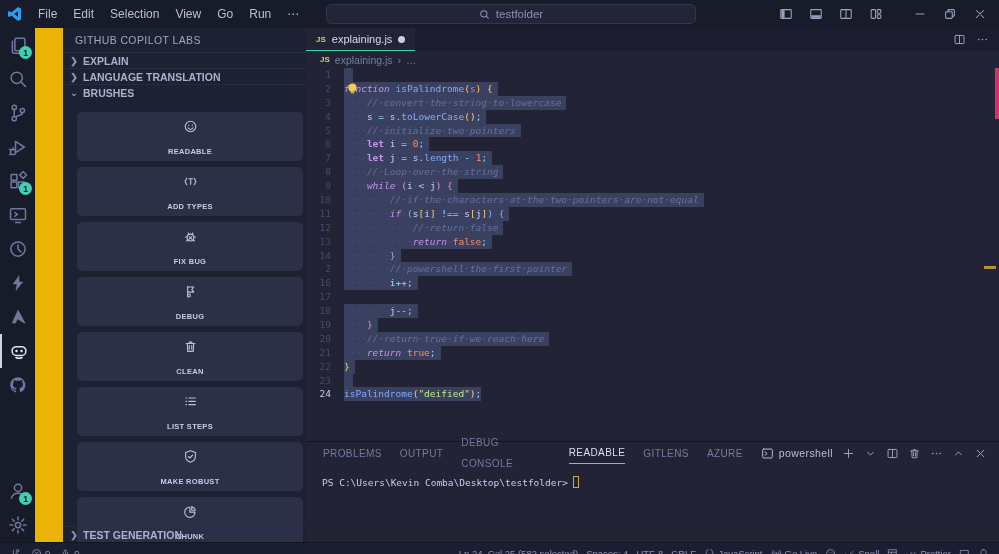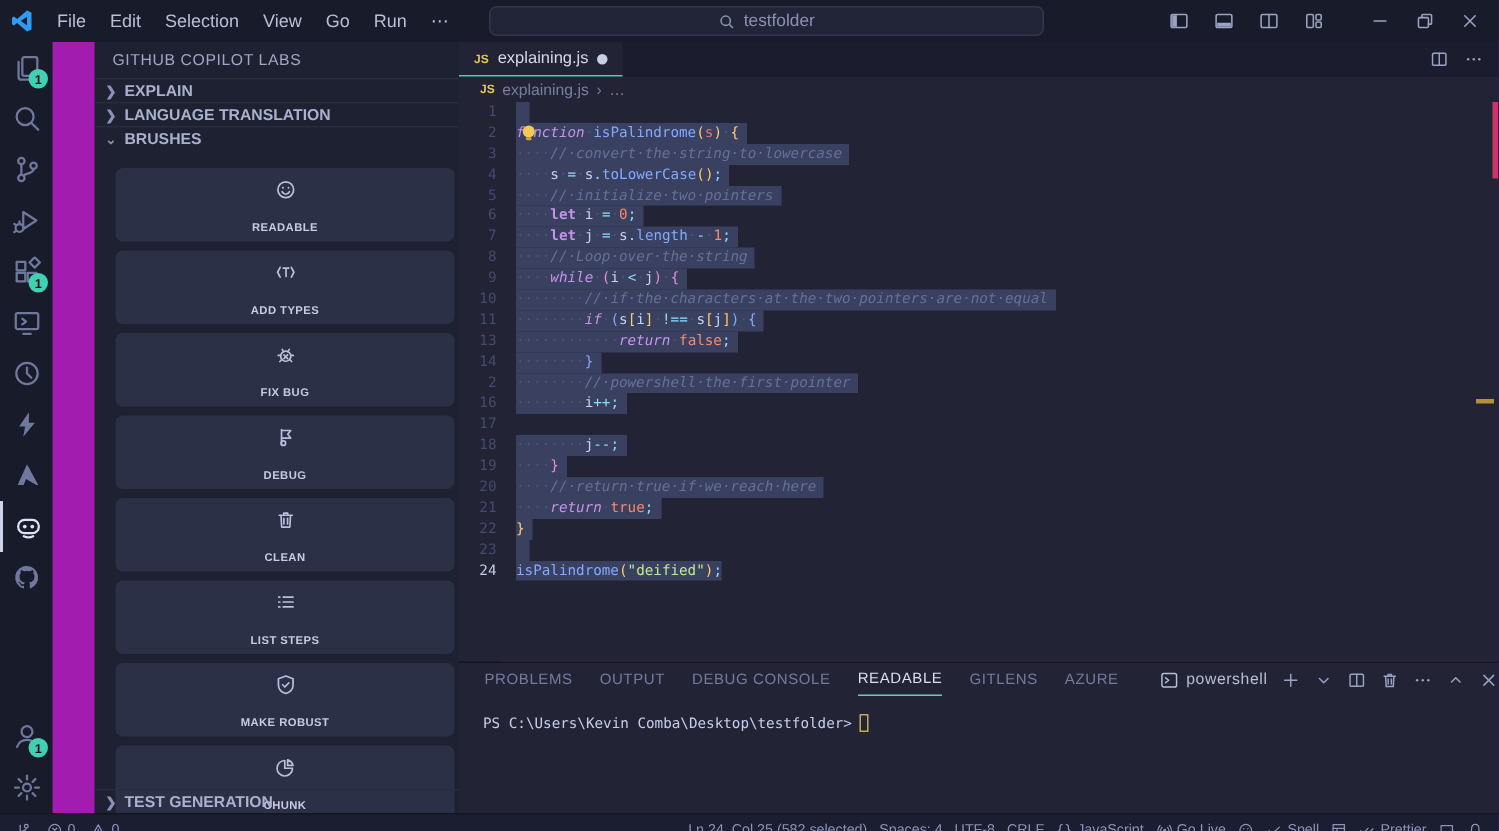--- a/index.html
+++ b/index.html
@@ -1,17 +1,17 @@
 <!DOCTYPE html>
 <html><head>
 <meta charset="utf-8">
 <style>
   * { margin:0; padding:0; box-sizing:border-box; }
   html,body { background:#10131f; }
-  #app { position:relative; width:999px; height:554px; background:#a21caf; overflow:hidden;
+  #app { position:relative; width:999px; height:554px; background:#eab308; overflow:hidden;
          font-family:"Liberation Sans", sans-serif; color:#9aa2c4; }
   svg { display:block; }
 
   
   .titlebar { position:absolute; top:0; left:0; right:0; height:28px; background:#181b29;
               display:flex; align-items:center; z-index:30; }
   .vslogo { width:30px; display:flex; justify-content:center; }
   .menu-item { font-size:12px; color:#b9bfd8; padding:0 8px; line-height:28px; cursor:default; }
   .nav-arrows { display:flex; gap:14px; margin-left:52px; color:#8a92b5; font-size:14px; }
   .searchbox { position:absolute; left:326px; top:4px; width:370px; height:20px; background:#222538;
@@ -84,21 +84,21 @@
   .ruler-pink { position:absolute; right:0; top:0; width:4px; height:51px; background:#cf3369; }
   .ruler-orange { position:absolute; right:3px; top:198px; width:12px; height:3px; background:#b39135; }
 
   
   .panel { position:absolute; left:306px; top:441px; right:0; height:101px; background:#222436;
            border-top:1px solid #14161f; }
   .panel-tabs { height:22px; display:flex; align-items:center; gap:18px; padding-left:17px;
                 font-size:10px; letter-spacing:.4px; color:#737ba0; }
   .ptab { line-height:21px; }
   .ptab.active { color:#dbdff0; border-bottom:1px solid #76c3c0; }
-  .panel-actions { margin-left:auto; display:flex; align-items:center; gap:9px; 
+  .panel-actions { margin-left:auto; display:flex; align-items:center; gap:9px; padding-right:12px;
                    color:#9aa2c4; }
   .shell-pick { display:flex; align-items:center; gap:5px; font-size:10.5px; color:#b9bfd8; }
   .term-line { padding:12px 0 0 16px; font-family:"DejaVu Sans Mono", monospace; font-size:9.5px;
                color:#c6cdf0; display:flex; align-items:center; }
   .term-cursor { display:inline-block; width:6px; height:12px; border:1px solid #c7a94f; margin-left:5px; }
 
   
   .statusbar { position:absolute; left:0; right:0; top:542px; height:22px; background:#1b1e30;
                border-top:1px solid #14161f; display:flex; align-items:center; padding:0 10px;
                font-size:9.5px; color:#8a92b8; z-index:40; }
@@ -428,20 +428,21 @@
         <div class="cline"><span class="ln">2</span><span class="sel nl"><span class="kwi">function</span><span class="ws">·</span><span class="fn">isPalindrome</span><span class="b1">(</span><span class="pr">s</span><span class="b1">)</span><span class="ws">·</span><span class="b1">{</span></span></div>
         <div class="cline"><span class="ln">3</span><span class="sel nl"><span class="ws">····</span><span class="cm">//·convert·the·string·to·lowercase</span></span></div>
         <div class="cline"><span class="ln">4</span><span class="sel nl"><span class="ws">····</span><span class="vr">s</span><span class="ws">·</span><span class="op">=</span><span class="ws">·</span><span class="vr">s</span><span class="op">.</span><span class="fn">toLowerCase</span><span class="b1">(</span><span class="b1">)</span><span class="op">;</span></span></div>
         <div class="cline"><span class="ln">5</span><span class="sel nl"><span class="ws">····</span><span class="cm">//·initialize·two·pointers</span></span></div>
         <div class="cline"><span class="ln">6</span><span class="sel nl"><span class="ws">····</span><span class="kw">let</span><span class="ws">·</span><span class="vr">i</span><span class="ws">·</span><span class="op">=</span><span class="ws">·</span><span class="num">0</span><span class="op">;</span></span></div>
         <div class="cline"><span class="ln">7</span><span class="sel nl"><span class="ws">····</span><span class="kw">let</span><span class="ws">·</span><span class="vr">j</span><span class="ws">·</span><span class="op">=</span><span class="ws">·</span><span class="vr">s</span><span class="op">.</span><span class="fn">length</span><span class="ws">·</span><span class="op">-</span><span class="ws">·</span><span class="num">1</span><span class="op">;</span></span></div>
         <div class="cline"><span class="ln">8</span><span class="sel nl"><span class="ws">····</span><span class="cm">//·Loop·over·the·string</span></span></div>
         <div class="cline"><span class="ln">9</span><span class="sel nl"><span class="ws">····</span><span class="kwi">while</span><span class="ws">·</span><span class="b2">(</span><span class="vr">i</span><span class="ws">·</span><span class="op">&lt;</span><span class="ws">·</span><span class="vr">j</span><span class="b2">)</span><span class="ws">·</span><span class="b2">{</span></span></div>
         <div class="cline"><span class="ln">10</span><span class="sel nl"><span class="ws">········</span><span class="cm">//·if·the·characters·at·the·two·pointers·are·not·equal</span></span></div>
         <div class="cline"><span class="ln">11</span><span class="sel nl"><span class="ws">········</span><span class="kwi">if</span><span class="ws">·</span><span class="b3">(</span><span class="vr">s</span><span class="b1">[</span><span class="vr">i</span><span class="b1">]</span><span class="ws">·</span><span class="op">!==</span><span class="ws">·</span><span class="vr">s</span><span class="b1">[</span><span class="vr">j</span><span class="b1">]</span><span class="b3">)</span><span class="ws">·</span><span class="b3">{</span></span></div>
+        <div class="cline"><span class="ln">12</span><span class="sel nl"><span class="ws">············</span><span class="cm">//·return·false</span></span></div>
         <div class="cline"><span class="ln">13</span><span class="sel nl"><span class="ws">············</span><span class="kwi">return</span><span class="ws">·</span><span class="num">false</span><span class="op">;</span></span></div>
         <div class="cline"><span class="ln">14</span><span class="sel nl"><span class="ws">········</span><span class="b3">}</span></span></div>
         <div class="cline"><span class="ln">2</span><span class="sel nl"><span class="ws">········</span><span class="cm">//·powershell·the·first·pointer</span></span></div>
         <div class="cline"><span class="ln">16</span><span class="sel nl"><span class="ws">········</span><span class="vr">i</span><span class="op">++</span><span class="op">;</span></span></div>
         <div class="cline"><span class="ln">17</span></div>
         <div class="cline"><span class="ln">18</span><span class="sel nl"><span class="ws">········</span><span class="vr">j</span><span class="op">--</span><span class="op">;</span></span></div>
         <div class="cline"><span class="ln">19</span><span class="sel nl"><span class="ws">····</span><span class="b2">}</span></span></div>
         <div class="cline"><span class="ln">20</span><span class="sel nl"><span class="ws">····</span><span class="cm">//·return·true·if·we·reach·here</span></span></div>
         <div class="cline"><span class="ln">21</span><span class="sel nl"><span class="ws">····</span><span class="kwi">return</span><span class="ws">·</span><span class="num">true</span><span class="op">;</span></span></div>
         <div class="cline"><span class="ln">22</span><span class="sel nl"><span class="b1">}</span></span></div>

